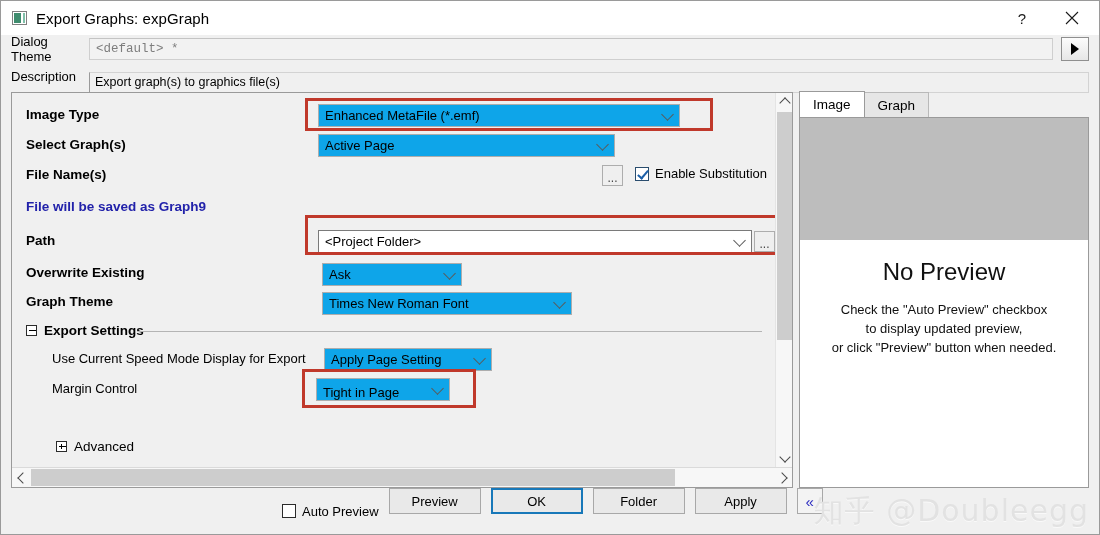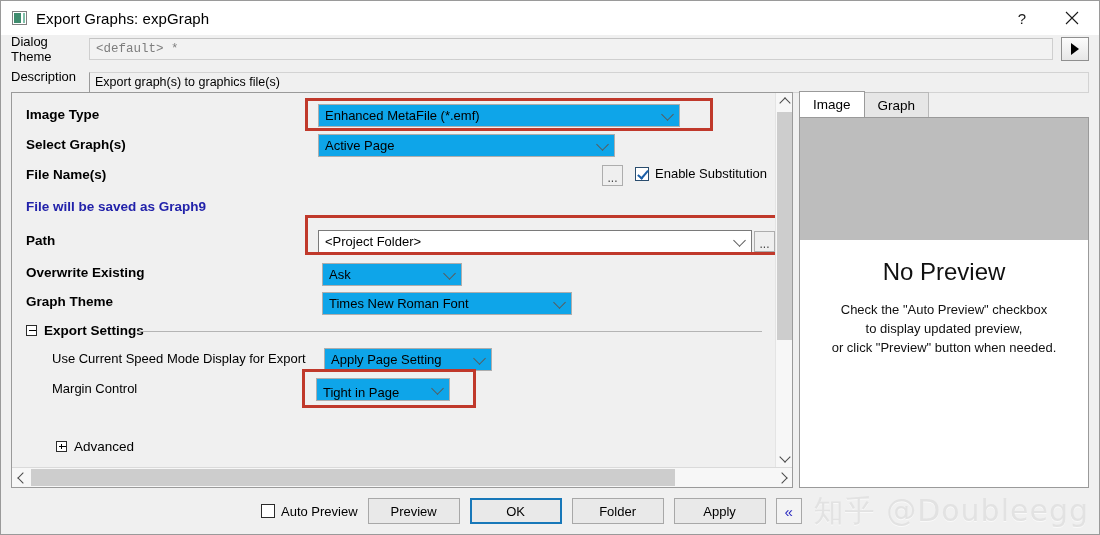--- a/index.html
+++ b/index.html
@@ -212,22 +212,22 @@
     background:#ffffff; position:relative; overflow:hidden;
     display:flex; flex-direction:column;
   }
   .pv-grey { background:#bdbdbd; height:122px; flex:0 0 auto; }
   .pv-white { flex:1 1 auto; background:#fff; padding-top:18px; text-align:center; }
   .pv-title { font-size:24px; color:#111; }
   .pv-sub { margin-top:14px; font-size:13px; line-height:19px; color:#111; }
 
   
   .footer {
-    height:46px; flex:0 0 auto; display:flex; align-items:center;
-    padding:0 6px; position:relative;
+    height:46px; flex:0 0 auto; display:flex; 
+    padding:0 27px; position:relative;
   }
   .btn {
     height:26px; min-width:92px; padding:0 12px;
     background:#e9e9e9; border:1px solid #a8a8a8;
     font-size:13px; display:flex; align-items:center; justify-content:center;
     margin-left:10px; font-family:"Liberation Sans", sans-serif;
   }
   .btn.focus { border:2px solid #1878b9; }
   .btn.collapse {
     min-width:0; width:26px; padding:0; color:#2b2bc0;

